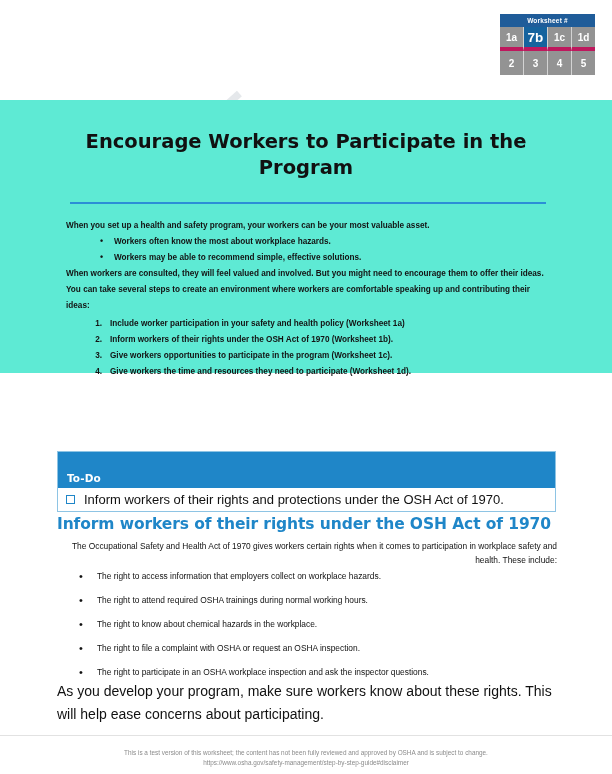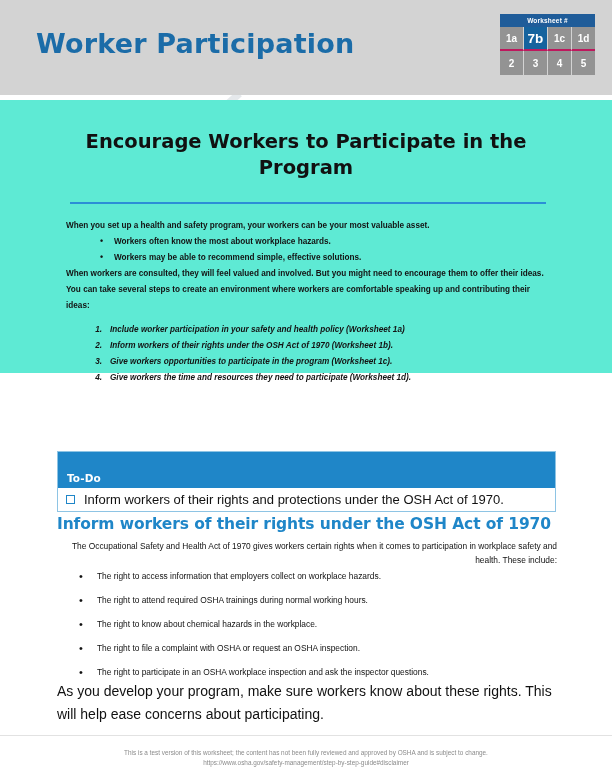--- a/index.html
+++ b/index.html
@@ -88,21 +88,21 @@
     flex: 1 1 0;
     height: 24px;
     background: #939393;
     color: #ffffff;
     font-size: 10px;
     font-weight: bold;
     display: flex;
     align-items: center;
     justify-content: center;
     border-right: 1px solid #d3d3d3;
-    border-bottom: 2px solid #be185d;
+    border-bottom: 4px solid #be185d;
     box-sizing: border-box;
   }
   #worksheet-grid .ws-cell:last-child { border-right: none; }
   #worksheet-grid .ws-row:last-child .ws-cell { border-bottom: none; }
   #worksheet-grid .ws-cell.active {
     background: #15639e;
     font-size: 13.5px;
   }
 
   
@@ -156,25 +156,24 @@
     padding-left: 14px;
   }
   #intro-body ul.bullets li::before {
     content: "\2022";
     position: absolute;
     left: 0;
     top: -1px;
     font-size: 9px;
   }
   #intro-body ol.numbers {
-    margin: 8px 0 0 0;
+    margin: 2px 0 0 0;
     padding: 0 0 0 22px;
     list-style: none;
     counter-reset: olnum;
-    font-style: italic;
   }
   #intro-body ol.numbers li {
     position: relative;
     padding-left: 22px;
     counter-increment: olnum;
   }
   #intro-body ol.numbers li::before {
     content: counter(olnum) ".";
     position: absolute;
     left: 0;
@@ -309,23 +308,20 @@
   }
   #footer div { margin: 0; }
 </style>
 </head>
 <body>
 
 <div id="page">
 
   <div id="watermark">DRAFT GUIDE</div>
 
-  <div id="header-band">
-    <div id="header-title">Worker Participation</div>
-  </div>
 
   <div id="worksheet-grid">
     <div class="ws-head">Worksheet #</div>
     <div class="ws-row">
       <div class="ws-cell">1a</div>
       <div class="ws-cell active">7b</div>
       <div class="ws-cell">1c</div>
       <div class="ws-cell">1d</div>
     </div>
     <div class="ws-row">

